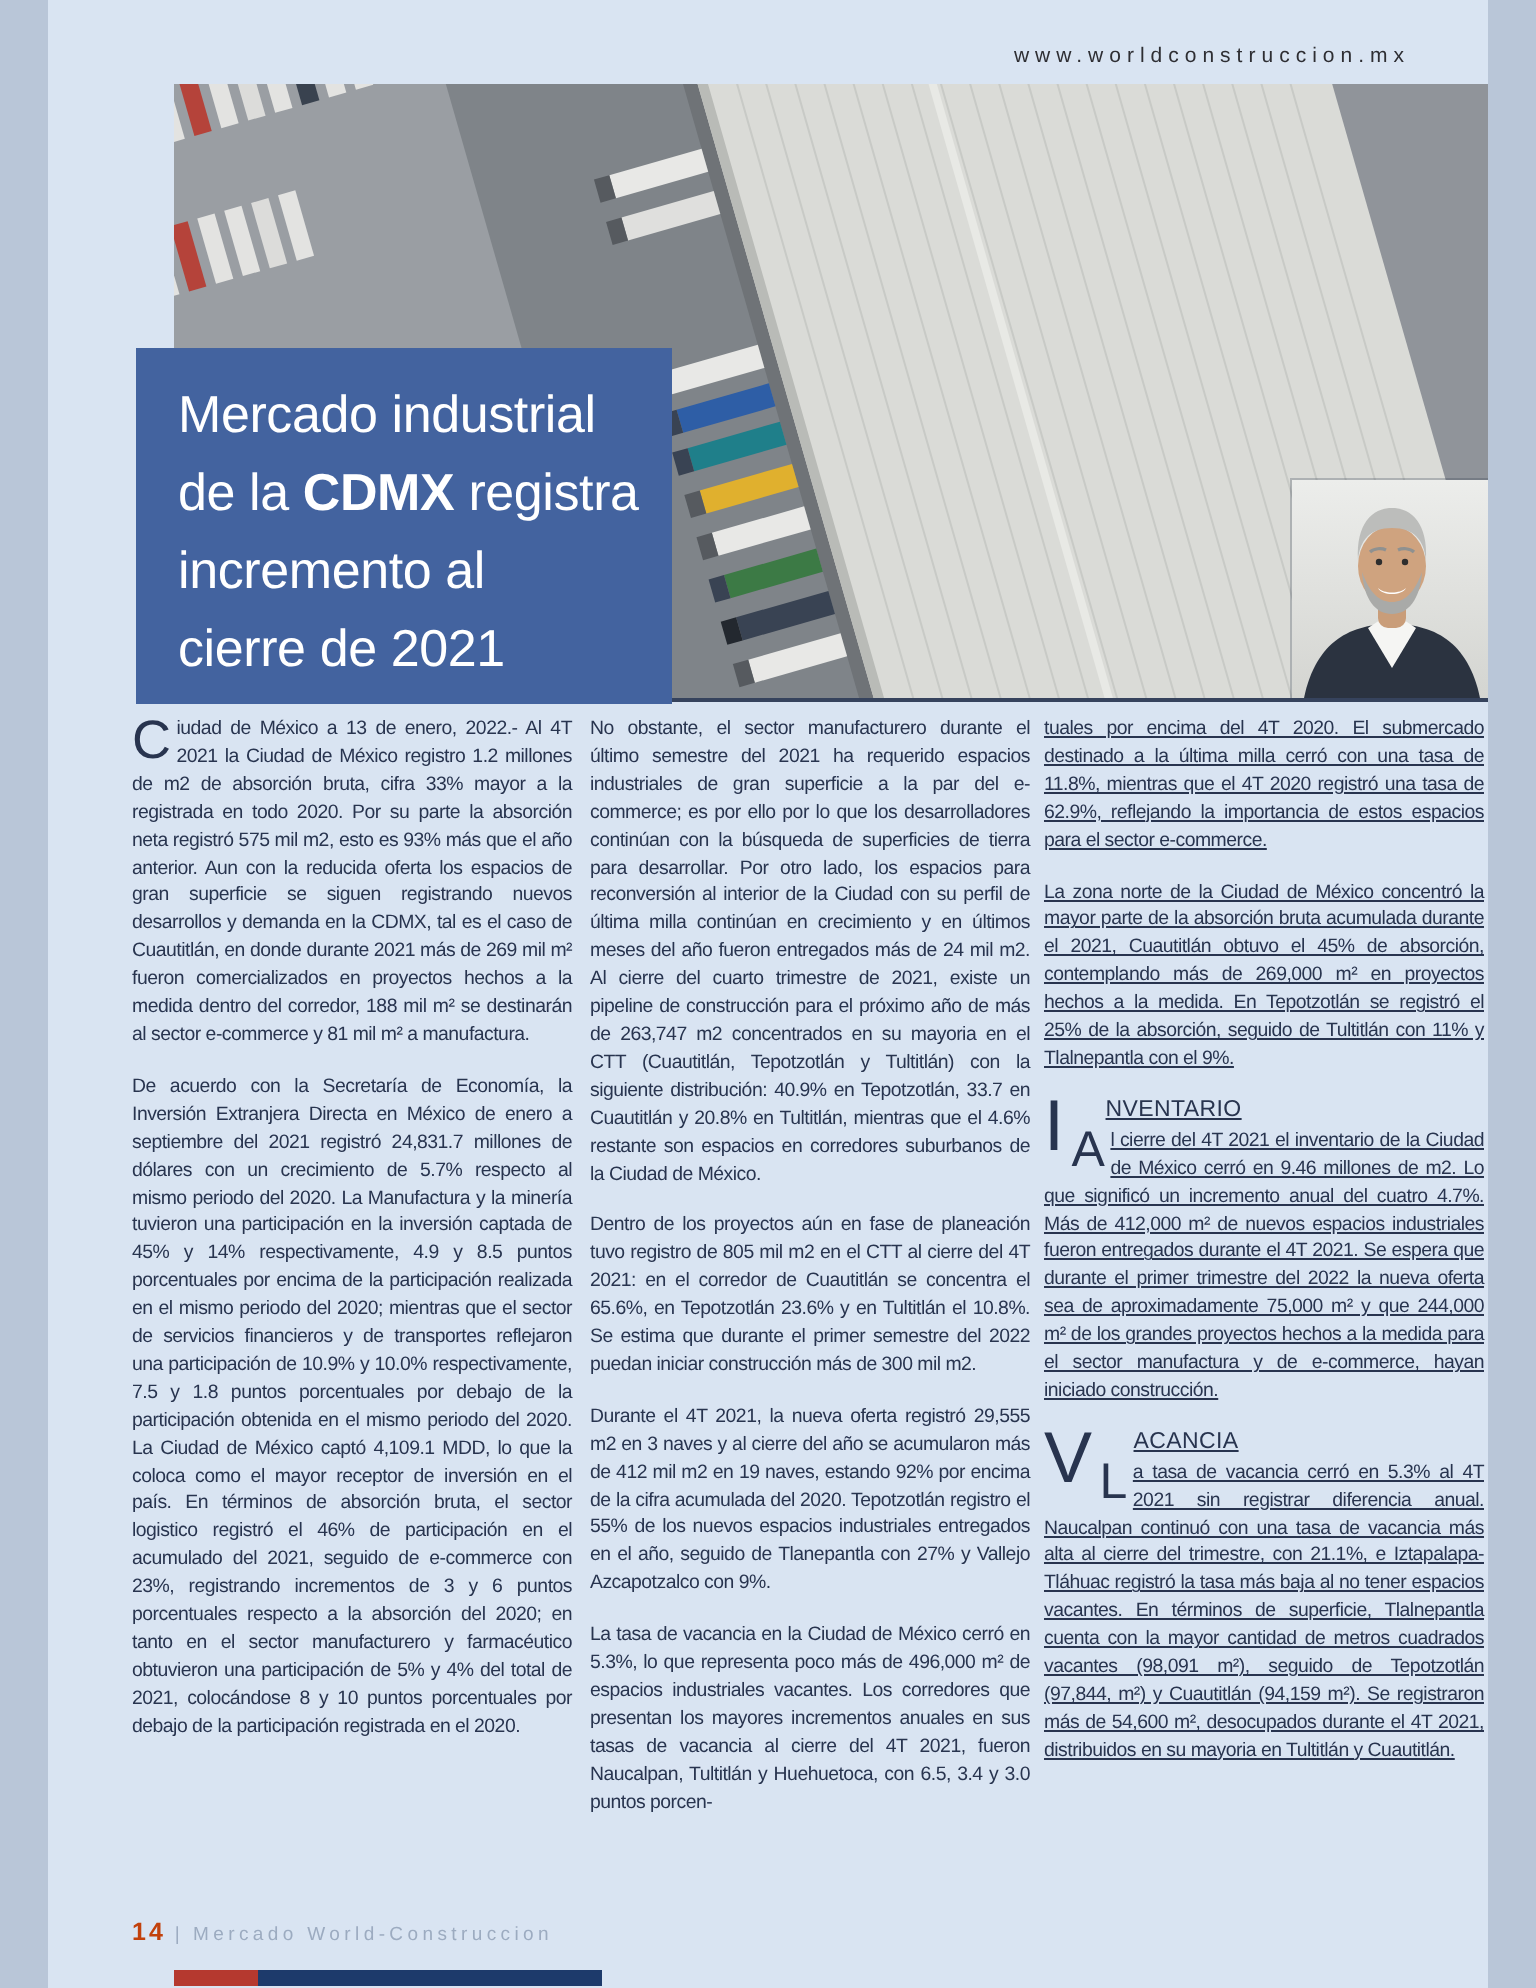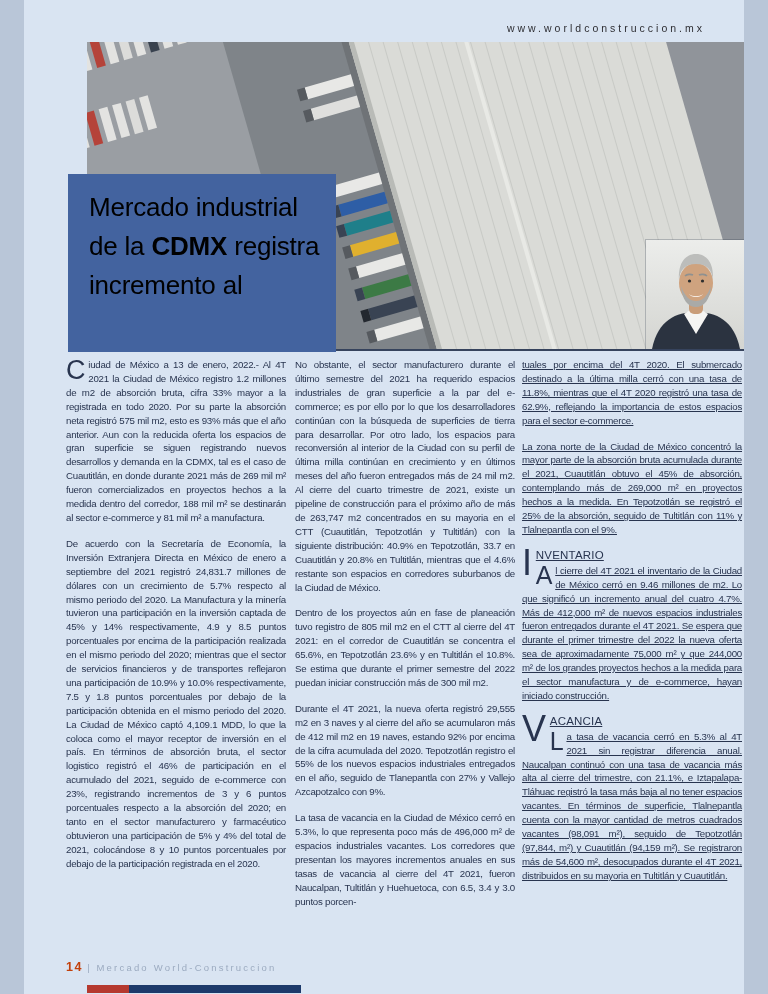--- a/index.html
+++ b/index.html
@@ -23,40 +23,40 @@
     position:absolute;left:559px;top:198px;width:100px;height:109px;
     overflow:hidden;box-shadow:0 0 0 1px rgba(40,50,70,.25);
   }
   
   .titlebox{
     position:absolute;left:44px;top:174px;width:268px;height:178px;
     background:#43639f;
   }
   .titlebox h1{
     margin:0;padding:14px 8px 0 21px;
-    font-size:26px;line-height:39px;font-weight:normal;color:#000000;
+    font-size:26px;line-height:39px;font-weight:normal;color:#ffffff;
     letter-spacing:-0.2px;
   }
   .titlebox h1 b{font-weight:bold;}
   
   .col{
     position:absolute;top:358px;width:220px;
     font-size:9.7px;line-height:13.9px;letter-spacing:-0.25px;
     text-align:justify;color:#28344f;
   }
   .col-1{left:42px;} .col-2{left:271px;} .col-3{left:498px;text-decoration:underline;}
   p.body{margin:0 0 12px 0;}
   .dropcap{
     float:left;font-size:27px;line-height:23px;
     margin:1px 3px 0 0;color:#28344f;
   }
   .sec-initial{
     float:left;font-size:36px;line-height:28px;margin:0 4px 0 0;
   }
-  .sec-title{font-size:11.5px;letter-spacing:0.2px;}
+  .sec-title{font-size:11.5px;letter-spacing:0.2px;margin-left:17px;}
   .sec p.body{margin-top:1px;}
   .sec .dropcap{font-size:25px;line-height:21px;margin:1px 3px 0 0;}
   
   .footer{position:absolute;left:42px;top:957px;white-space:nowrap;}
   .pagenum{font-size:12.5px;font-weight:bold;letter-spacing:1.5px;color:#c2410c;}
   .footsep,.magname{font-size:9.5px;letter-spacing:2.2px;color:#9cabc0;}
   .bottombar{position:absolute;left:63px;top:985px;width:214px;height:8px;display:flex;}
   .bar-red{width:42px;height:100%;background:#b5392f;}
   .bar-navy{flex:1;height:100%;background:#1d3a6b;}
 </style>
@@ -225,20 +225,21 @@
         <path d="M53,35 C55,34 59,34 61,36" stroke="#8f9190" stroke-width="1.6" fill="none"></path>
       </svg>
     </div>
   </div>
 
   <div class="titlebox">
     <h1>
       <span>Mercado industrial</span><br>
       <span>de la </span><b>CDMX</b><span> registra</span><br>
       <span>incremento al</span><br>
+      <span>cierre de 2021</span>
     </h1>
   </div>
 
   <div class="col col-1">
     <p class="body"><span class="dropcap">C</span><span>iudad de México a 13 de enero, 2022.- Al 4T 2021 la Ciudad de México registro 1.2 millones de m2 de absorción bruta, cifra 33% mayor a la registrada en todo 2020. Por su parte la absorción neta registró 575 mil m2, esto es 93% más que el año anterior. Aun con la reducida oferta los espacios de gran superficie se siguen registrando nuevos desarrollos y demanda en la CDMX, tal es el caso de Cuautitlán, en donde durante 2021 más de 269 mil m² fueron comercializados en proyectos hechos a la medida dentro del corredor, 188 mil m² se destinarán al sector e-commerce y 81 mil m² a manufactura.</span></p>
     <p class="body">De acuerdo con la Secretaría de Economía, la Inversión Extranjera Directa en México de enero a septiembre del 2021 registró 24,831.7 millones de dólares con un crecimiento de 5.7% respecto al mismo periodo del 2020. La Manufactura y la minería tuvieron una participación en la inversión captada de 45% y 14% respectivamente, 4.9 y 8.5 puntos porcentuales por encima de la participación realizada en el mismo periodo del 2020; mientras que el sector de servicios financieros y de transportes reflejaron una participación de 10.9% y 10.0% respectivamente, 7.5 y 1.8 puntos porcentuales por debajo de la participación obtenida en el mismo periodo del 2020. La Ciudad de México captó 4,109.1 MDD, lo que la coloca como el mayor receptor de inversión en el país. En términos de absorción bruta, el sector logistico registró el 46% de participación en el acumulado del 2021, seguido de e-commerce con 23%, registrando incrementos de 3 y 6 puntos porcentuales respecto a la absorción del 2020; en tanto en el sector manufacturero y farmacéutico obtuvieron una participación de 5% y 4% del total de 2021, colocándose 8 y 10 puntos porcentuales por debajo de la participación registrada en el 2020.</p>
   </div>
 
   <div class="col col-2">
     <p class="body">No obstante, el sector manufacturero durante el último semestre del 2021 ha requerido espacios industriales de gran superficie a la par del e-commerce; es por ello por lo que los desarrolladores continúan con la búsqueda de superficies de tierra para desarrollar. Por otro lado, los espacios para reconversión al interior de la Ciudad con su perfil de última milla continúan en crecimiento y en últimos meses del año fueron entregados más de 24 mil m2. Al cierre del cuarto trimestre de 2021, existe un pipeline de construcción para el próximo año de más de 263,747 m2 concentrados en su mayoria en el CTT (Cuautitlán, Tepotzotlán y Tultitlán) con la siguiente distribución: 40.9% en Tepotzotlán, 33.7 en Cuautitlán y 20.8% en Tultitlán, mientras que el 4.6% restante son espacios en corredores suburbanos de la Ciudad de México.</p>

